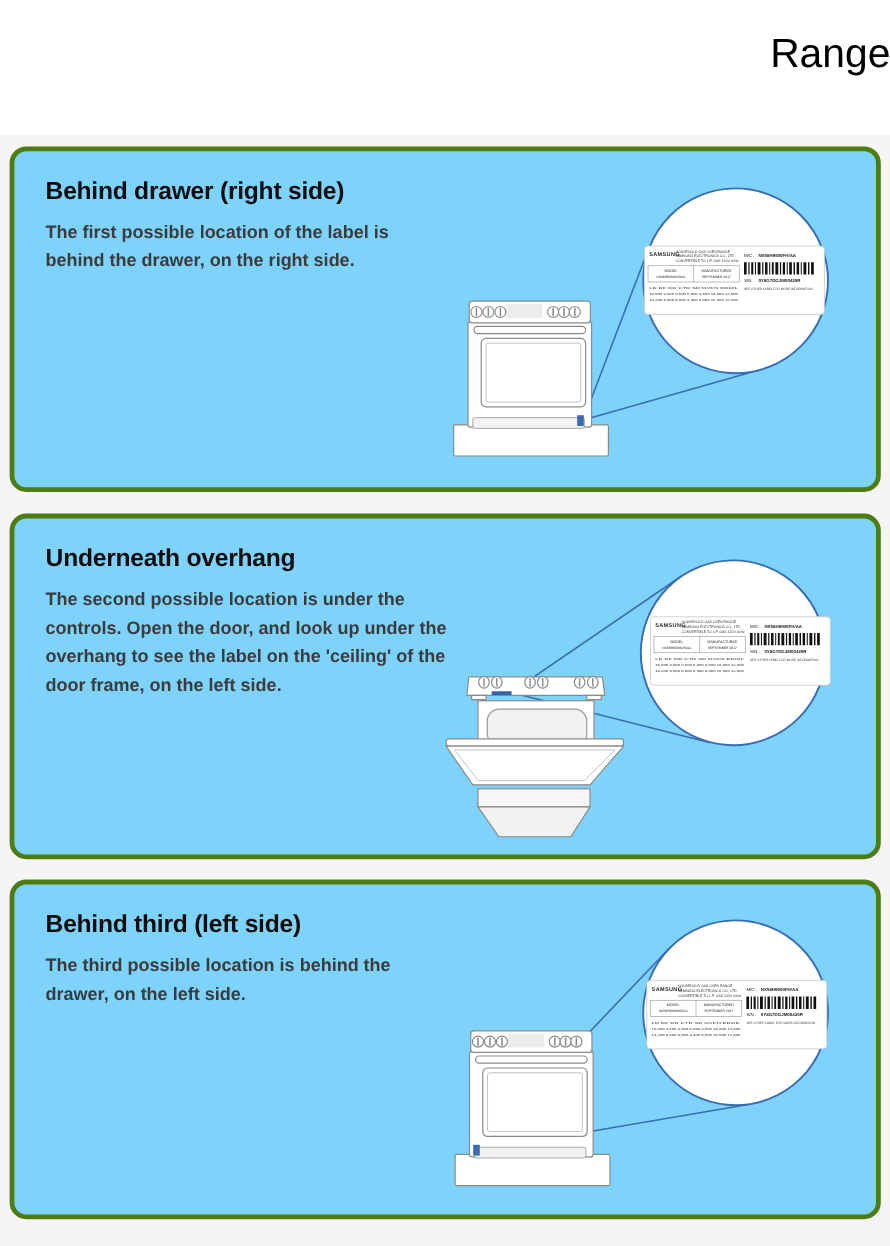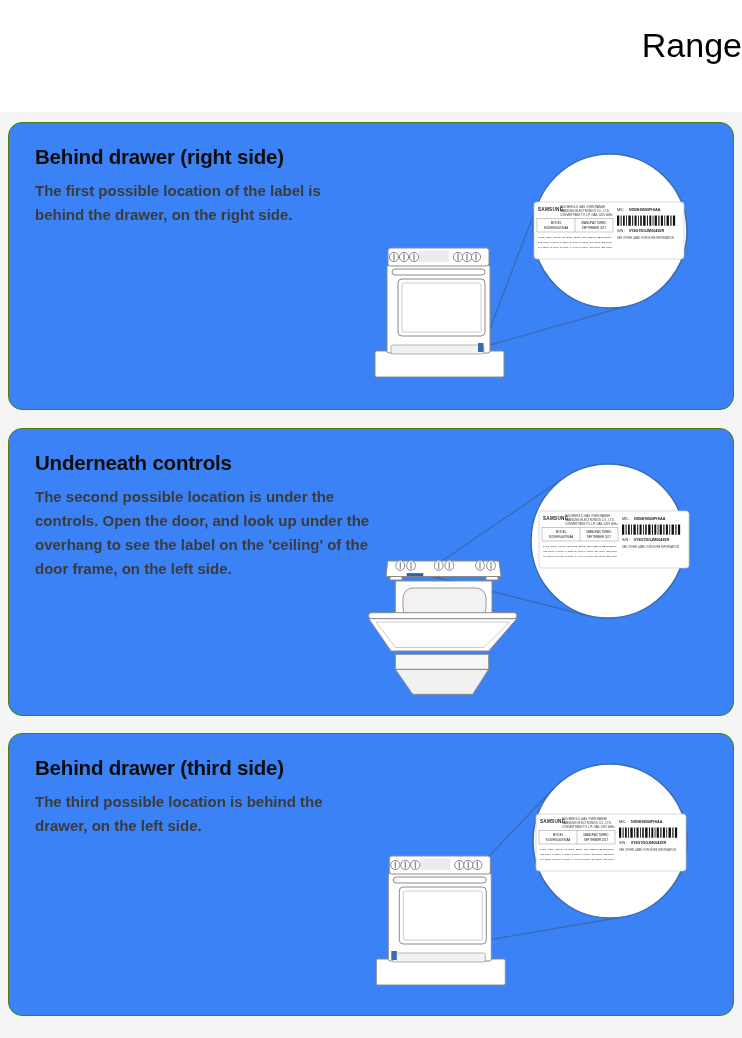--- a/index.html
+++ b/index.html
@@ -9,22 +9,22 @@
     font-family:"Liberation Sans",sans-serif;
     overflow:hidden;
   }
   .header{background:#ffffff;height:112px;}
   .page-title{
     margin:0;padding-top:26px;text-align:right;
     font-size:34px;font-weight:500;color:#000;
   }
   .content{padding:10px 8px 0 8px;}
   .card{
-    position:relative;background:#3b82f6;
-    border:1px solid #4d7c0f;border-radius:14px;
+    position:relative;background:#7dd3fc;
+    border:4px solid #4d7c0f;border-radius:14px;
     box-sizing:border-box;
   }
   .card-1{height:288px;margin-bottom:18px;}
   .card-2{height:288px;margin-bottom:17px;}
   .card-3{height:283px;}
   .card h2{
     margin:22px 0 0 26px;font-size:20.5px;font-weight:700;
     color:#0c0c0c;letter-spacing:-0.2px;
   }
   .card p{
@@ -123,21 +123,21 @@
           <path d="M0 0h1.3v8H0z M2.1 0h.6v8h-.6z M3.5 0h1v8h-1z M5.3 0h.5v8h-.5z M6.6 0h1.4v8H6.6z M8.8 0h.6v8h-.6z M10.2 0h1.2v8h-1.2z M12.2 0h.5v8h-.5z M13.5 0h.9v8h-.9z M15.2 0h1.4v8h-1.4z M17.4 0h.6v8h-.6z M18.8 0h1.1v8h-1.1z M20.7 0h.5v8h-.5z M21.9 0h1.3v8h-1.3z M24 0h.7v8H24z M25.5 0h1.2v8h-1.2z M27.5 0h.5v8h-.5z M28.8 0h1.4v8h-1.4z M31 0h.7v8H31z M32.5 0h1.3v8h-1.3z"></path>
         </g>
         <text class="lbl-mc" x="83" y="30">S/N :</text>
         <text class="lbl-mcv" x="95" y="30">0Y8G7DGJM00435R</text>
         <text class="lbl-foot" x="83" y="36.5">SEE OTHER LABEL FOR MORE INFORMATION</text>
       </g>
     </svg>
   </section>
 
   <section class="card card-2">
-    <h2>Underneath controls</h2>
+    <h2>Underneath overhang</h2>
     <p>The second possible location is under the controls. Open the door, and look up under the overhang to see the label on the 'ceiling' of the door frame, on the left side.</p>
 
     <svg class="illu illu-2" width="356" height="270" viewBox="0 0 356 270">
       <g>
         <line class="magline" x1="60" y1="127" x2="202" y2="30"></line>
         <line class="magline" x1="60" y1="127" x2="226" y2="169"></line>
       </g>
 
       <g>
         <polygon points="32.3,222.3 125.7,222.3 109.7,247.3 49.7,247.3" fill="#f1f1f1" stroke="#8a8a8a"></polygon>
@@ -192,21 +192,21 @@
           <path d="M0 0h1.3v8H0z M2.1 0h.6v8h-.6z M3.5 0h1v8h-1z M5.3 0h.5v8h-.5z M6.6 0h1.4v8H6.6z M8.8 0h.6v8h-.6z M10.2 0h1.2v8h-1.2z M12.2 0h.5v8h-.5z M13.5 0h.9v8h-.9z M15.2 0h1.4v8h-1.4z M17.4 0h.6v8h-.6z M18.8 0h1.1v8h-1.1z M20.7 0h.5v8h-.5z M21.9 0h1.3v8h-1.3z M24 0h.7v8H24z M25.5 0h1.2v8h-1.2z M27.5 0h.5v8h-.5z M28.8 0h1.4v8h-1.4z M31 0h.7v8H31z M32.5 0h1.3v8h-1.3z"></path>
         </g>
         <text class="lbl-mc" x="83" y="30">S/N :</text>
         <text class="lbl-mcv" x="95" y="30">0Y8G7DGJM00435R</text>
         <text class="lbl-foot" x="83" y="36.5">SEE OTHER LABEL FOR MORE INFORMATION</text>
       </g>
     </svg>
   </section>
 
   <section class="card card-3">
-    <h2>Behind drawer (third side)</h2>
+    <h2>Behind third (left side)</h2>
     <p>The third possible location is behind the drawer, on the left side.</p>
 
     <svg class="illu illu-3" width="356" height="262" viewBox="0 0 356 262">
       <g>
         <line class="magline" x1="31" y1="205" x2="260" y2="166"></line>
         <line class="magline" x1="31" y1="205" x2="191" y2="37"></line>
       </g>
 
       <g transform="translate(13.3,105)">
         <rect class="outline" x="0" y="103" width="129" height="26" rx="1.5"></rect>

